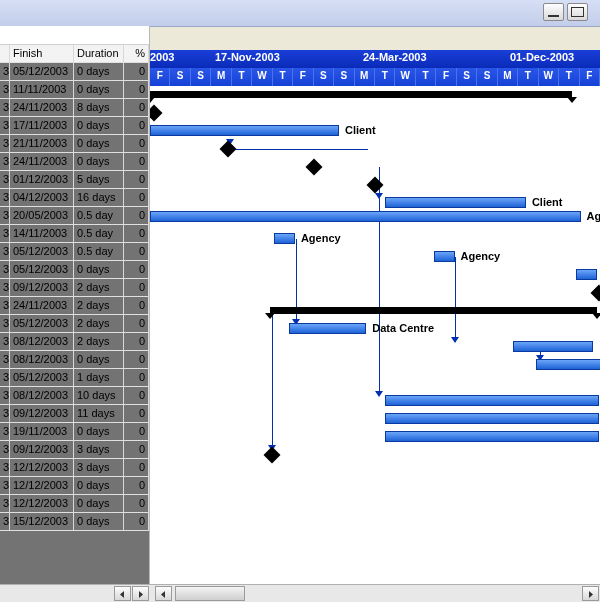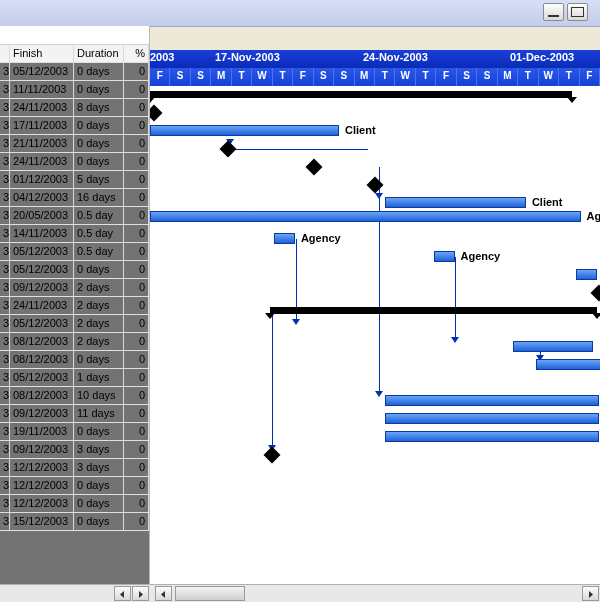--- a/index.html
+++ b/index.html
@@ -364,21 +364,21 @@
         <div class="c2">0 days</div>
         <div class="c3">0</div>
       </div>
     </div>
 </div>
 
 <div class="gantt">
   <div class="hdr1" id="hdr1">
       <span style="left: 0px;">2003</span>
       <span style="left: 65px;">17-Nov-2003</span>
-      <span style="left: 213px;">24-Nov-2003</span>
+      <span style="left: 213px;">24-Mar-2003</span>
       <span style="left: 360px;">01-Dec-2003</span>
     </div>
   <div class="hdr2" id="hdr2">
       <div>F</div>
       <div>S</div>
       <div>S</div>
       <div>M</div>
       <div>T</div>
       <div>W</div>
       <div>T</div>
@@ -451,20 +451,24 @@
       </div>
       <div class="lane" style="top: 180px;">
         <div class="bar" style="left: 426.3px; width: 21px;"></div>
       </div>
       <div class="lane" style="top: 198px;">
         <div class="ms" style="left: 443.4px;"></div>
       </div>
       <div class="lane" style="top: 216px;">
         <div class="summary" style="left: 119.7px; width: 327.6px;"></div>
       </div>
+      <div class="lane" style="top: 234px;">
+        <div class="bar" style="left: 138.6px; width: 77.7px;"></div>
+        <div class="lbl" style="left: 222.3px;">Data Centre</div>
+      </div>
       <div class="lane" style="top: 252px;">
         <div class="bar" style="left: 363.3px; width: 79.8px;"></div>
       </div>
       <div class="lane" style="top: 270px;">
         <div class="bar" style="left: 386.4px; width: 65.1px;"></div>
       </div>
       <div class="lane" style="top: 306px;">
         <div class="bar" style="left: 235.2px; width: 214.2px;"></div>
       </div>
       <div class="lane" style="top: 324px;">

